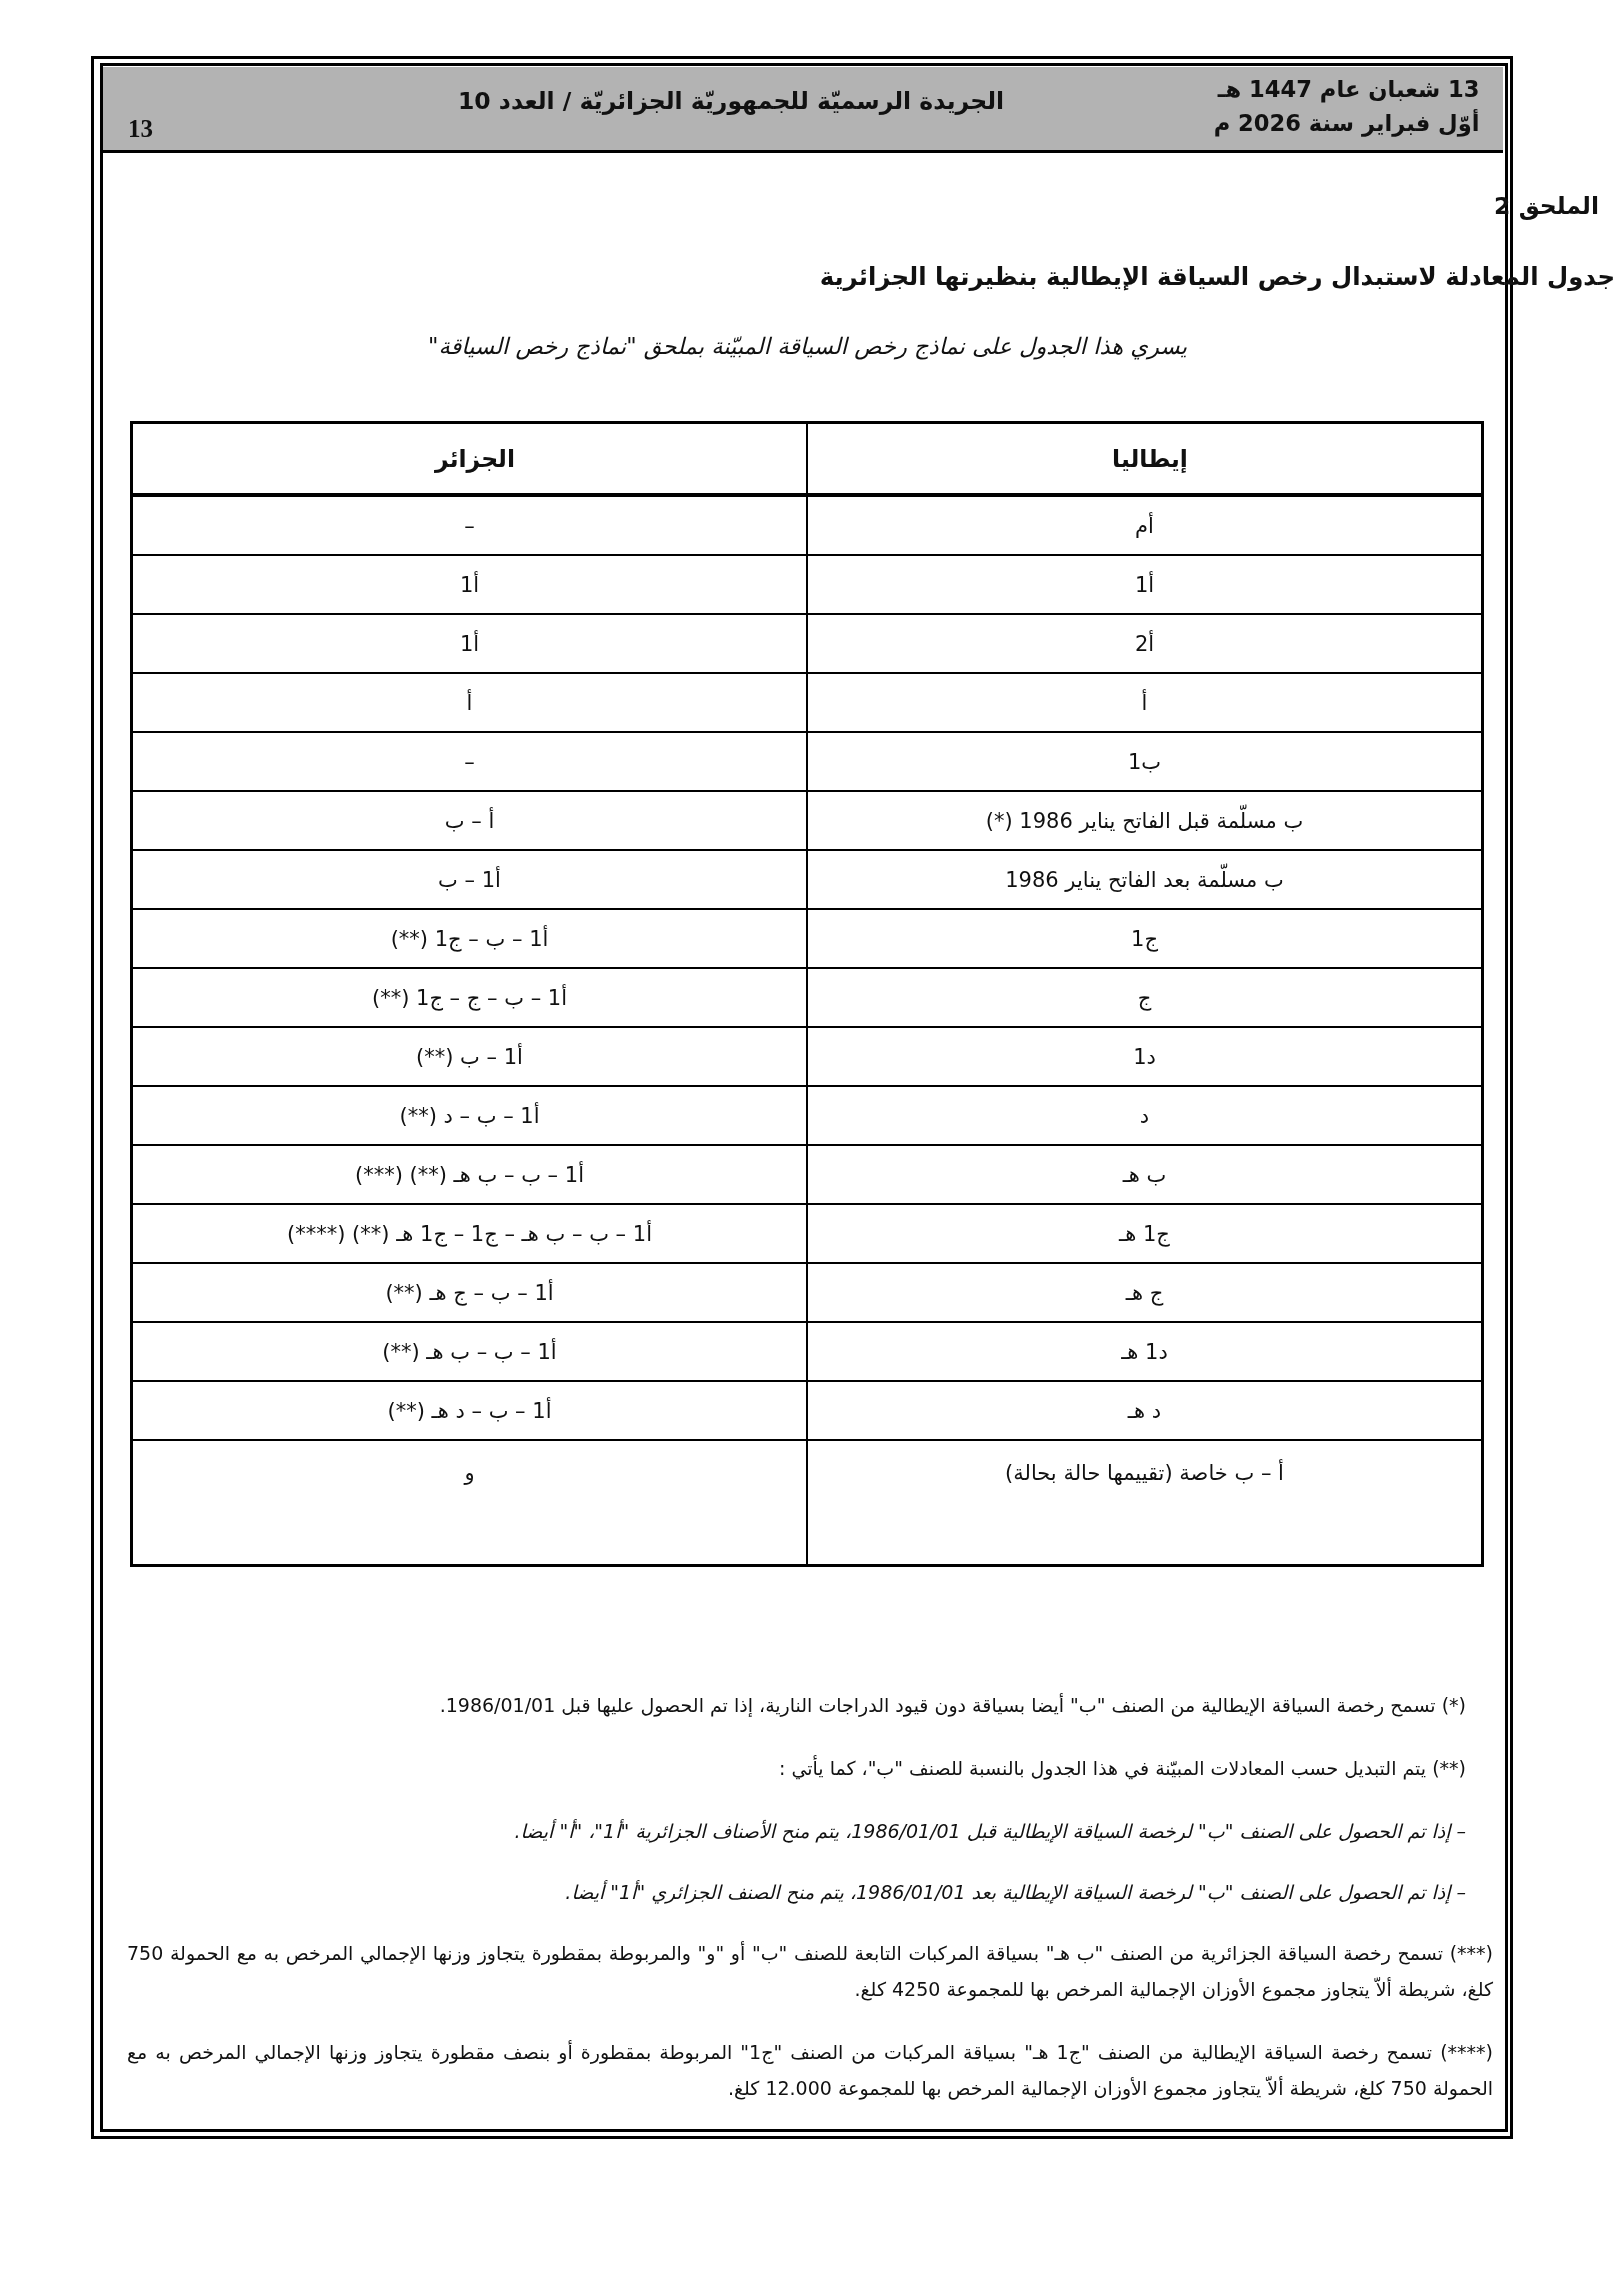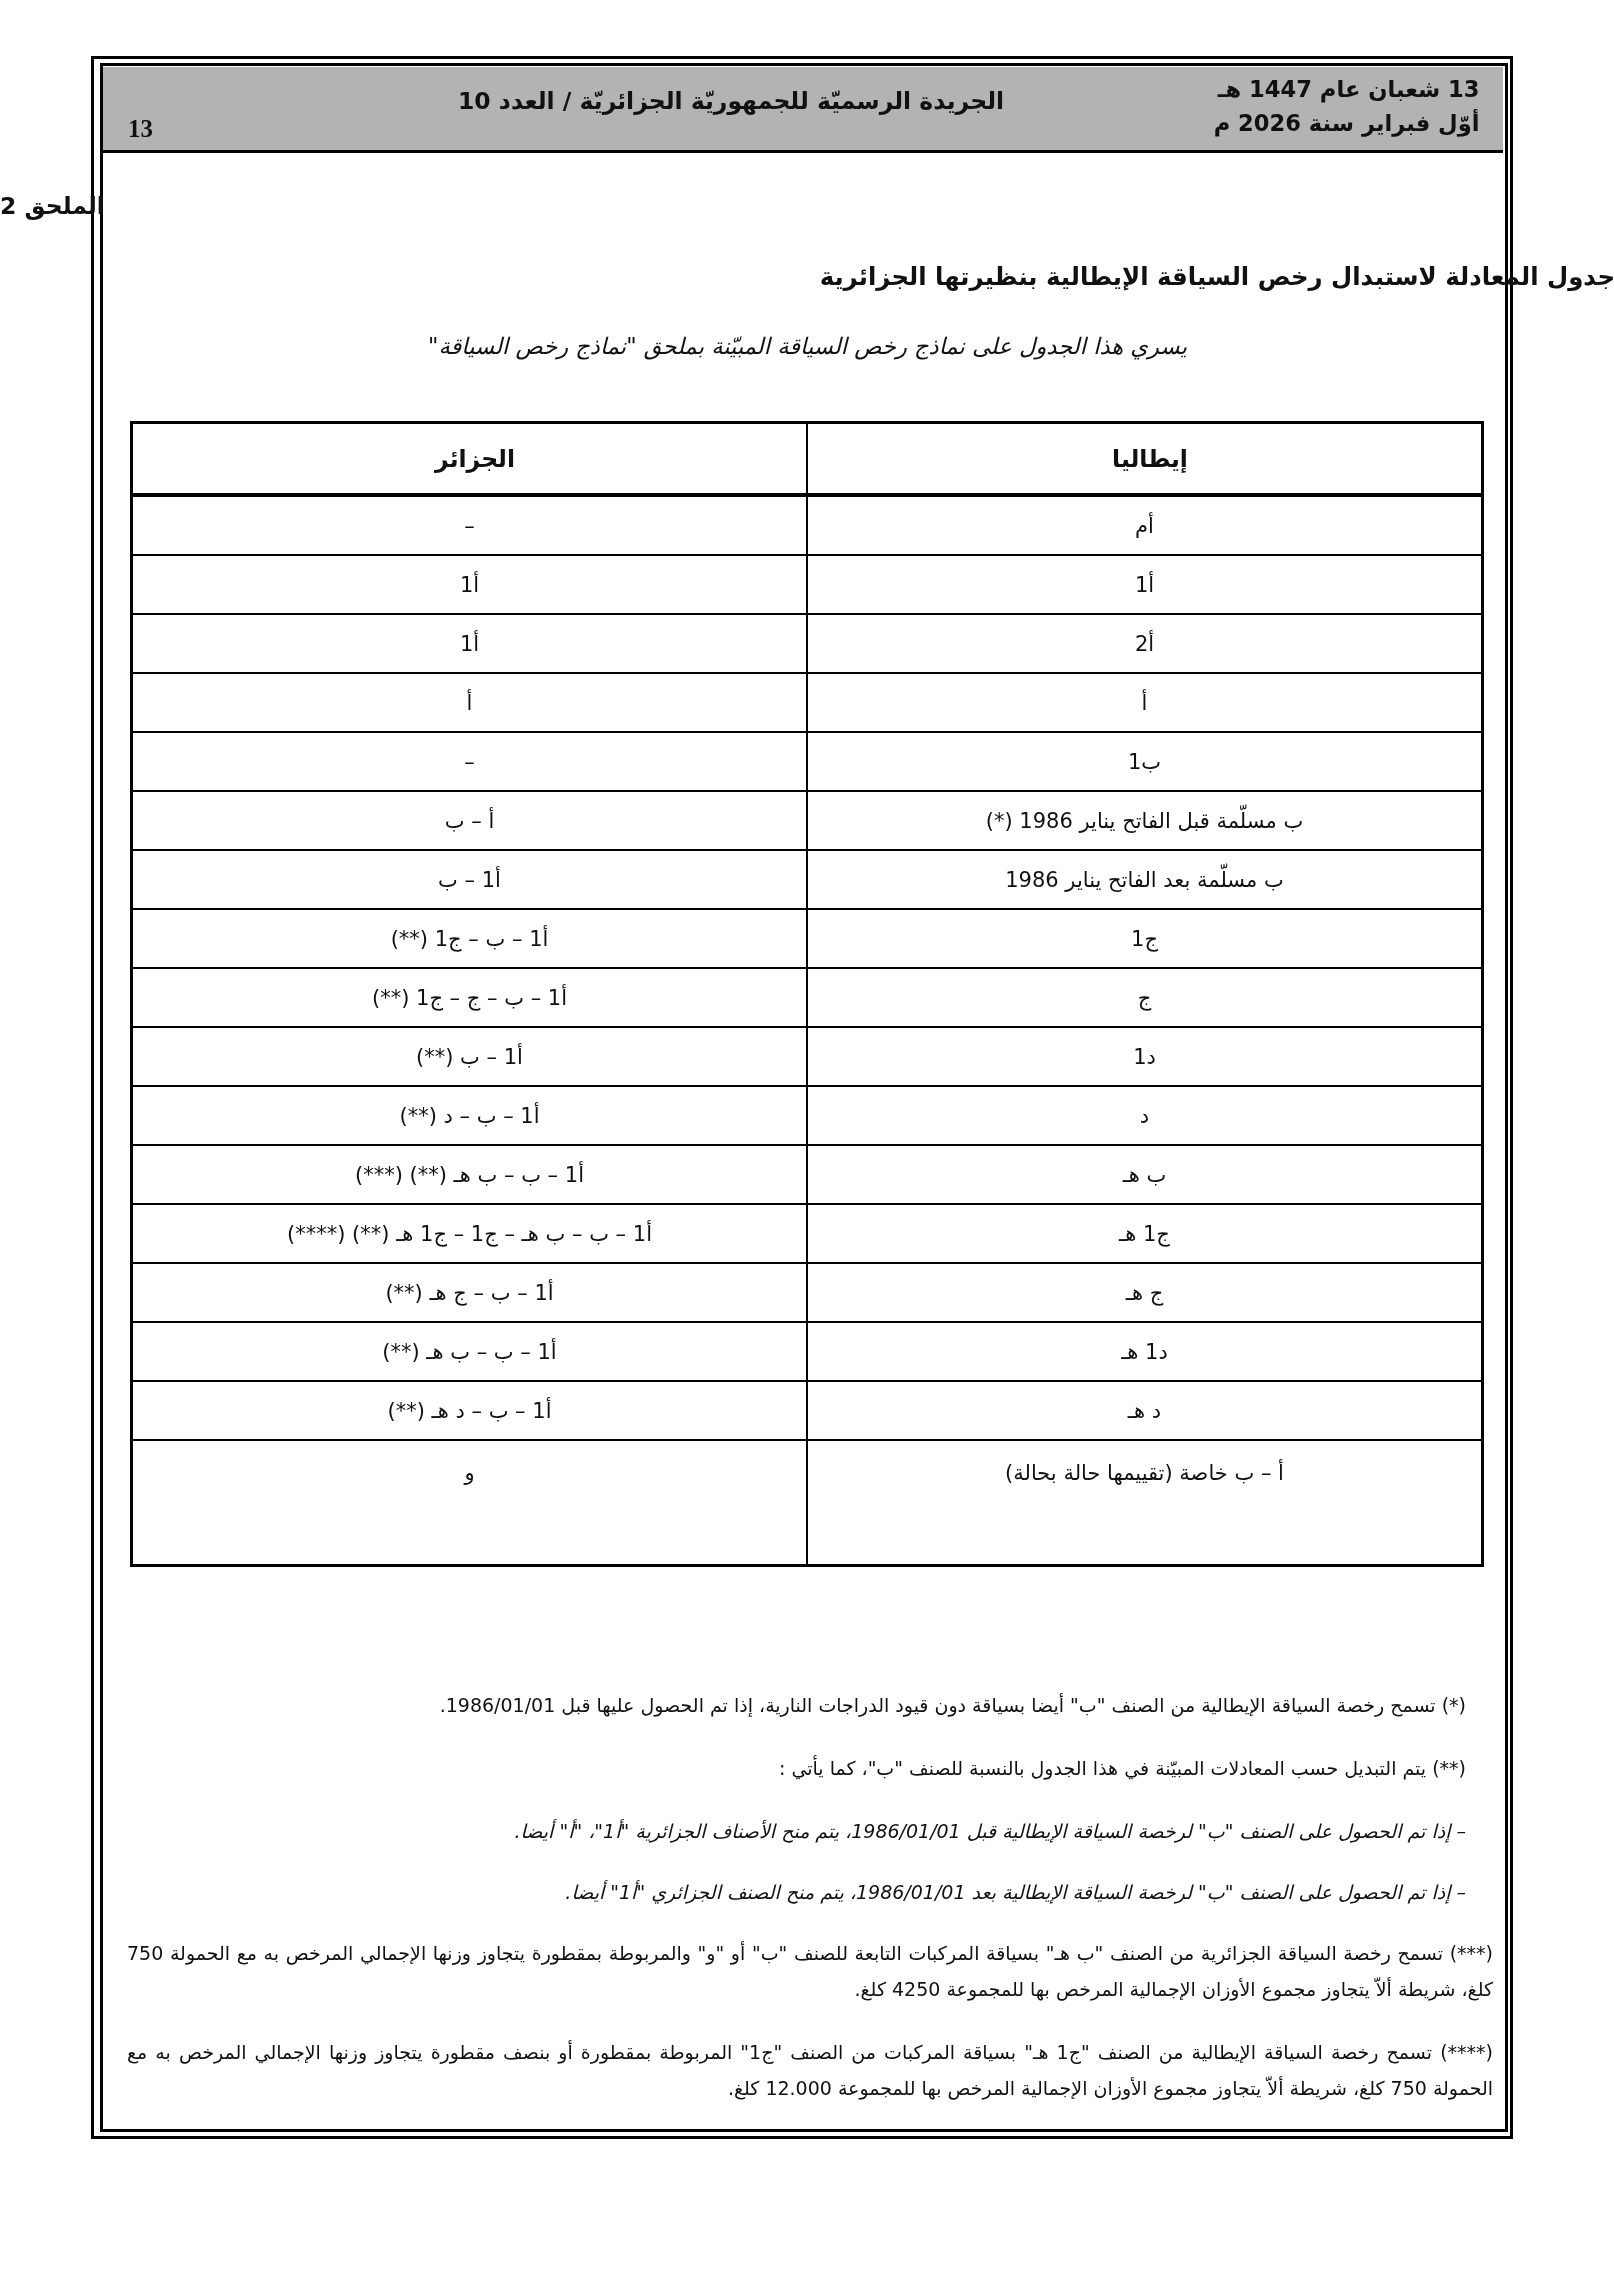--- a/index.html
+++ b/index.html
@@ -28,21 +28,21 @@
     position: absolute; left: 0; right: 0; top: 20px; text-align: center;
     font-weight: bold; font-size: 23.5px; direction: rtl;
   }
   .hdr-title span { display: inline-block; transform: translateX(-72px); }
   .hdr-page {
     position: absolute; left: 25px; top: 16.3px;
     font-family: "Liberation Serif", serif; font-weight: bold; font-size: 25px; margin-top: 32px;
   }
 
   .annex {
-    position: absolute; left: 0; width: 1439px; top: 192px; text-align: left;
+    position: absolute; left: 0; width: 1599px; top: 192px; text-align: right;
     font-weight: bold; font-size: 23.5px; direction: rtl;
   }
   .main-title {
     position: absolute; left: 0; width: 1615px; top: 262px; text-align: right;
     font-weight: bold; font-size: 24.4px; direction: rtl;
   }
   .subtitle {
     position: absolute; left: 0; width: 1615px; top: 333px; text-align: center;
     font-style: italic; font-size: 22.6px; direction: rtl;
   }

